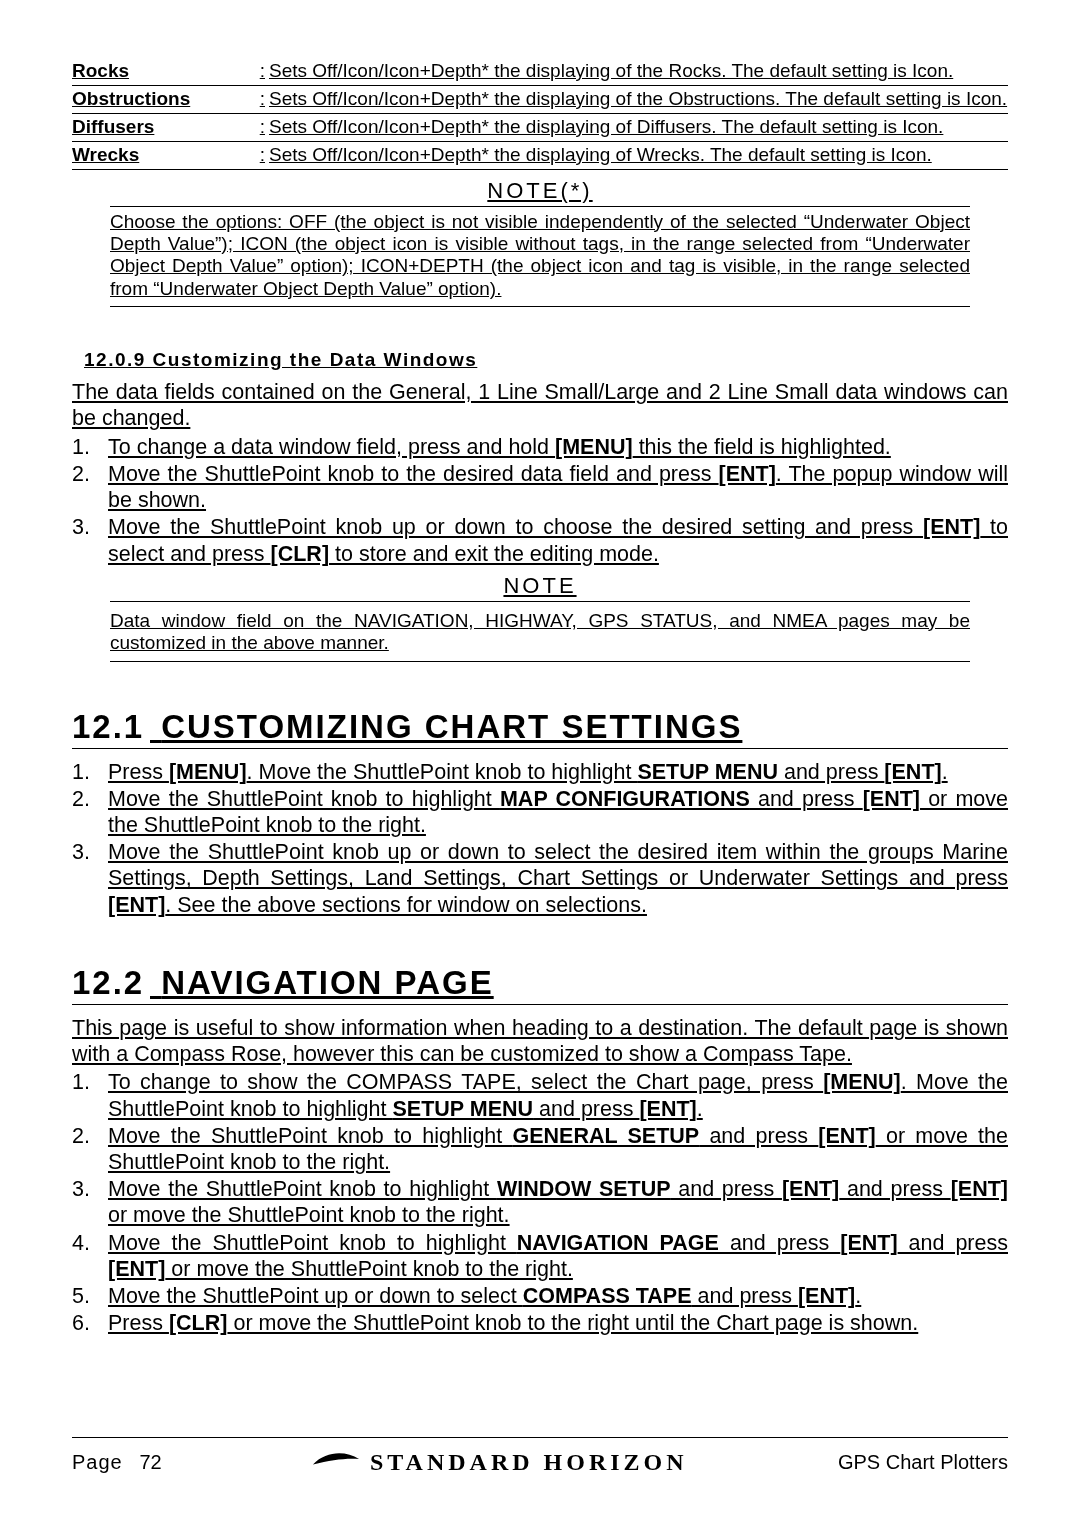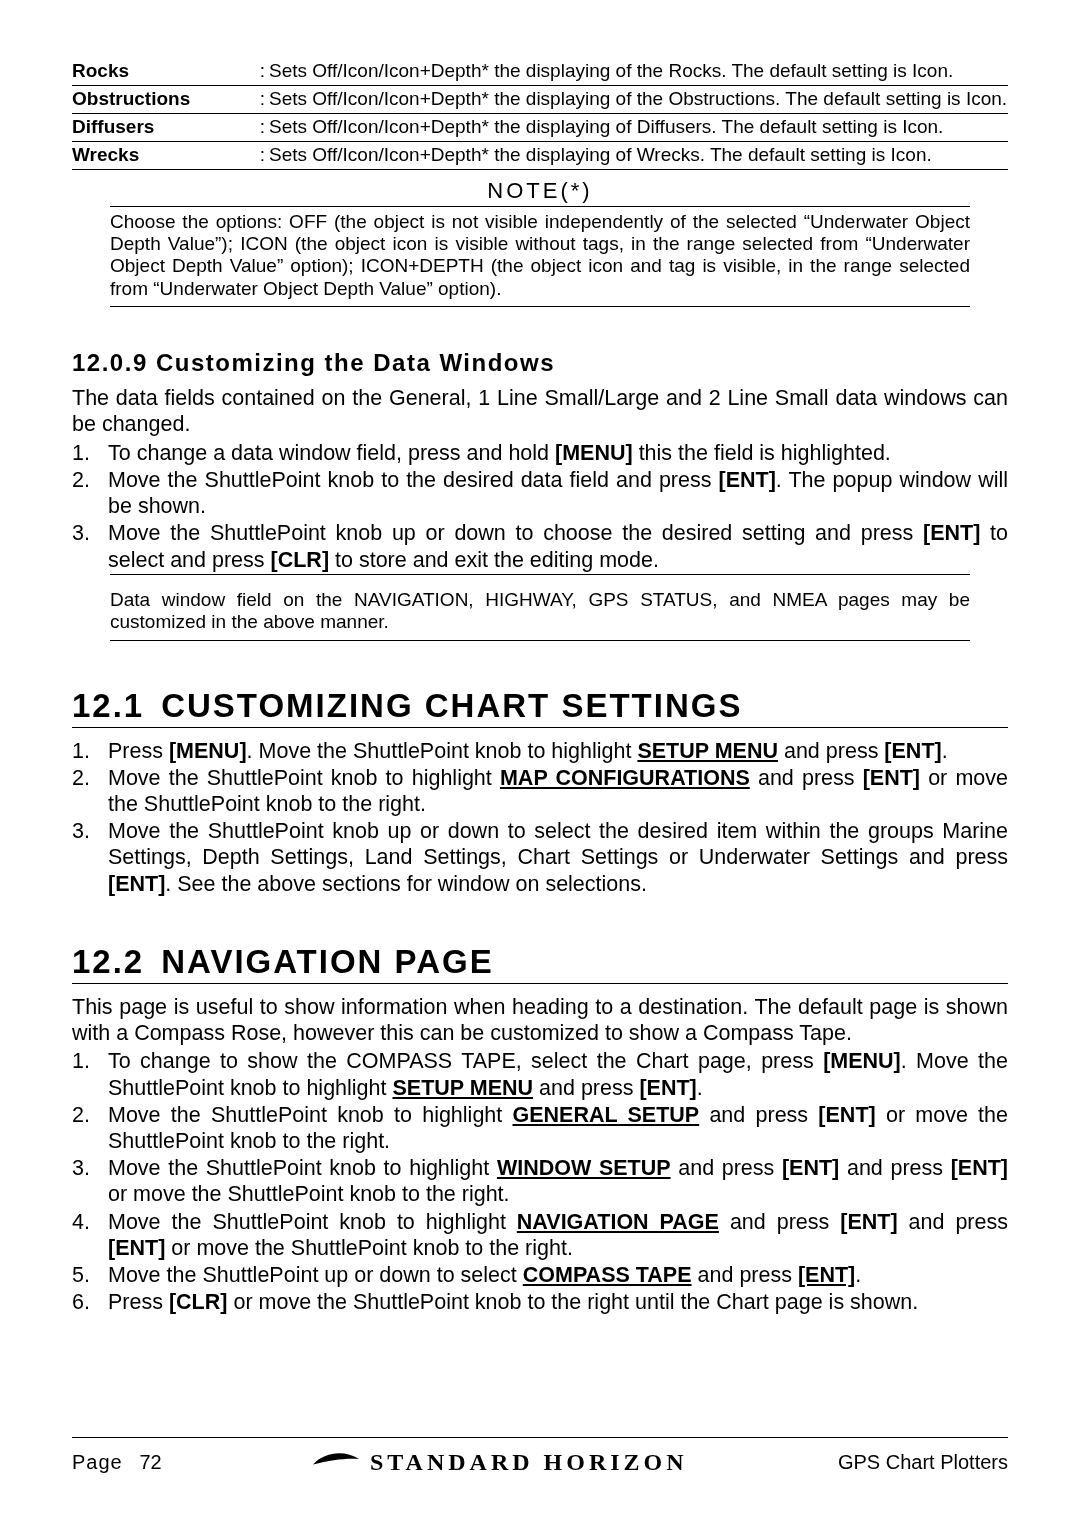--- a/index.html
+++ b/index.html
@@ -9,20 +9,21 @@
     background: #fff;
     font-family: Arial, Helvetica, sans-serif;
     color: #000;
   }
   .page {
     width: 1080px;
     height: 1532px;
     position: relative;
     box-sizing: border-box;
     padding: 58px 72px 0 72px;
+    text-decoration: underline;
   }
   
   .defs {
     width: 100%;
     border-collapse: collapse;
     font-size: 19px;
     line-height: 1.1;
   }
   .defs td {
     padding: 3px 0 3px 0;
@@ -42,27 +43,27 @@
   }
   .note-body, .note-body2 {
     border-top: 1px solid #000;
     border-bottom: 1px solid #000;
     font-size: 19px;
     line-height: 1.18;
     padding: 4px 0 6px 0;
     text-align: justify;
     margin: 0 38px 0 38px;
   }
-  .note-body2 { padding: 14px 0 6px 0; }
+  .note-body2 { padding: 8px 0 6px 0; }
   
   .h-sub {
-    font-size: 24px;
+    font-size: 19px;
     letter-spacing: 1.5px;
     font-weight: bold;
-    margin: 42px 0 8px 0;
+    margin: 42px 0 8px 12px;
   }
   .h-sec {
     font-size: 33px;
     letter-spacing: 2px;
     font-weight: bold;
     border-bottom: 1.5px solid #000;
     padding-bottom: 2px;
     margin: 46px 0 10px 0;
   }
   .h-sec .num { display:inline-block; min-width: 78px; }
@@ -159,20 +160,21 @@
       <span>To change a data window field, press and hold </span><span class="b">[MENU]</span><span> this the field is highlighted.</span>
     </li>
     <li>
       <span>Move the ShuttlePoint knob to the desired data field and press </span><span class="b">[ENT]</span><span>. The popup window will be shown.</span>
     </li>
     <li>
       <span>Move the ShuttlePoint knob up or down to choose the desired setting and press </span><span class="b">[ENT]</span><span> to select and press </span><span class="b">[CLR]</span><span> to store and exit the editing mode.</span>
     </li>
   </ol>
 
+  <div class="note-head" style="margin-top:6px;">NOTE</div>
   <div class="note-body2">Data window field on the NAVIGATION, HIGHWAY, GPS STATUS, and NMEA pages may be customized in the above manner.</div>
 
   <div class="h-sec">
     <span class="num">12.1</span>
     <span>CUSTOMIZING CHART SETTINGS</span>
   </div>
   <ol class="steps">
     <li>
       <span>Press </span><span class="b">[MENU]</span><span>. Move the ShuttlePoint knob to highlight </span><span class="bu">SETUP MENU</span><span> and press </span><span class="b">[ENT]</span><span>.</span>
     </li>

